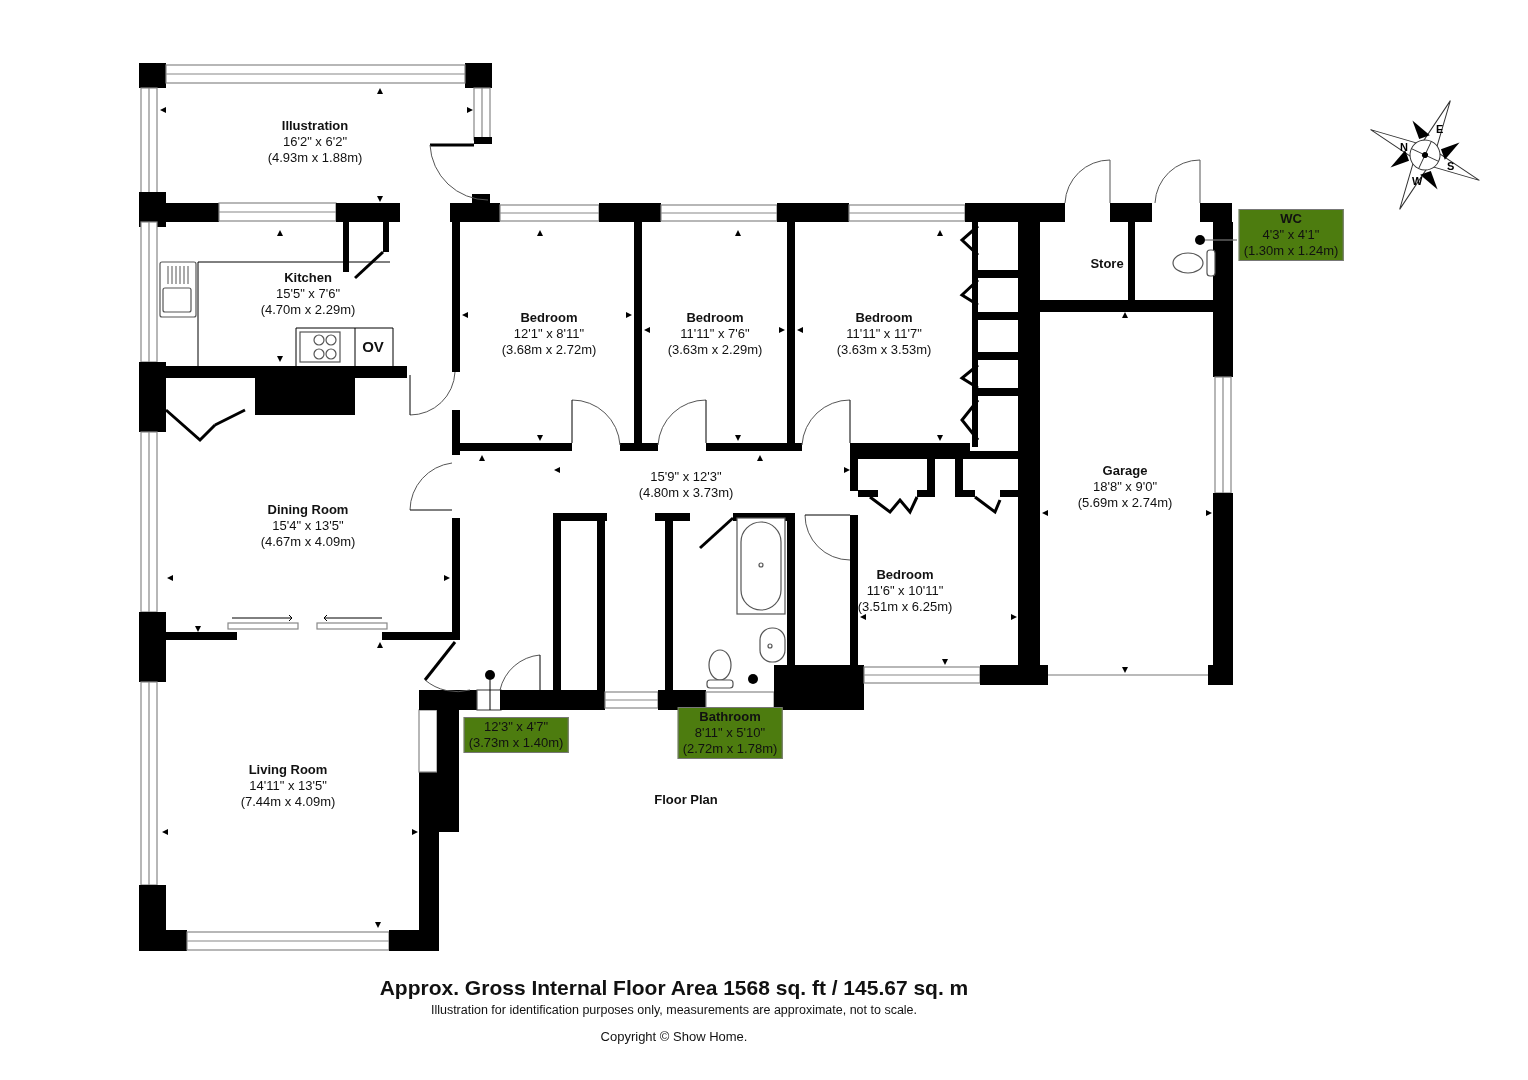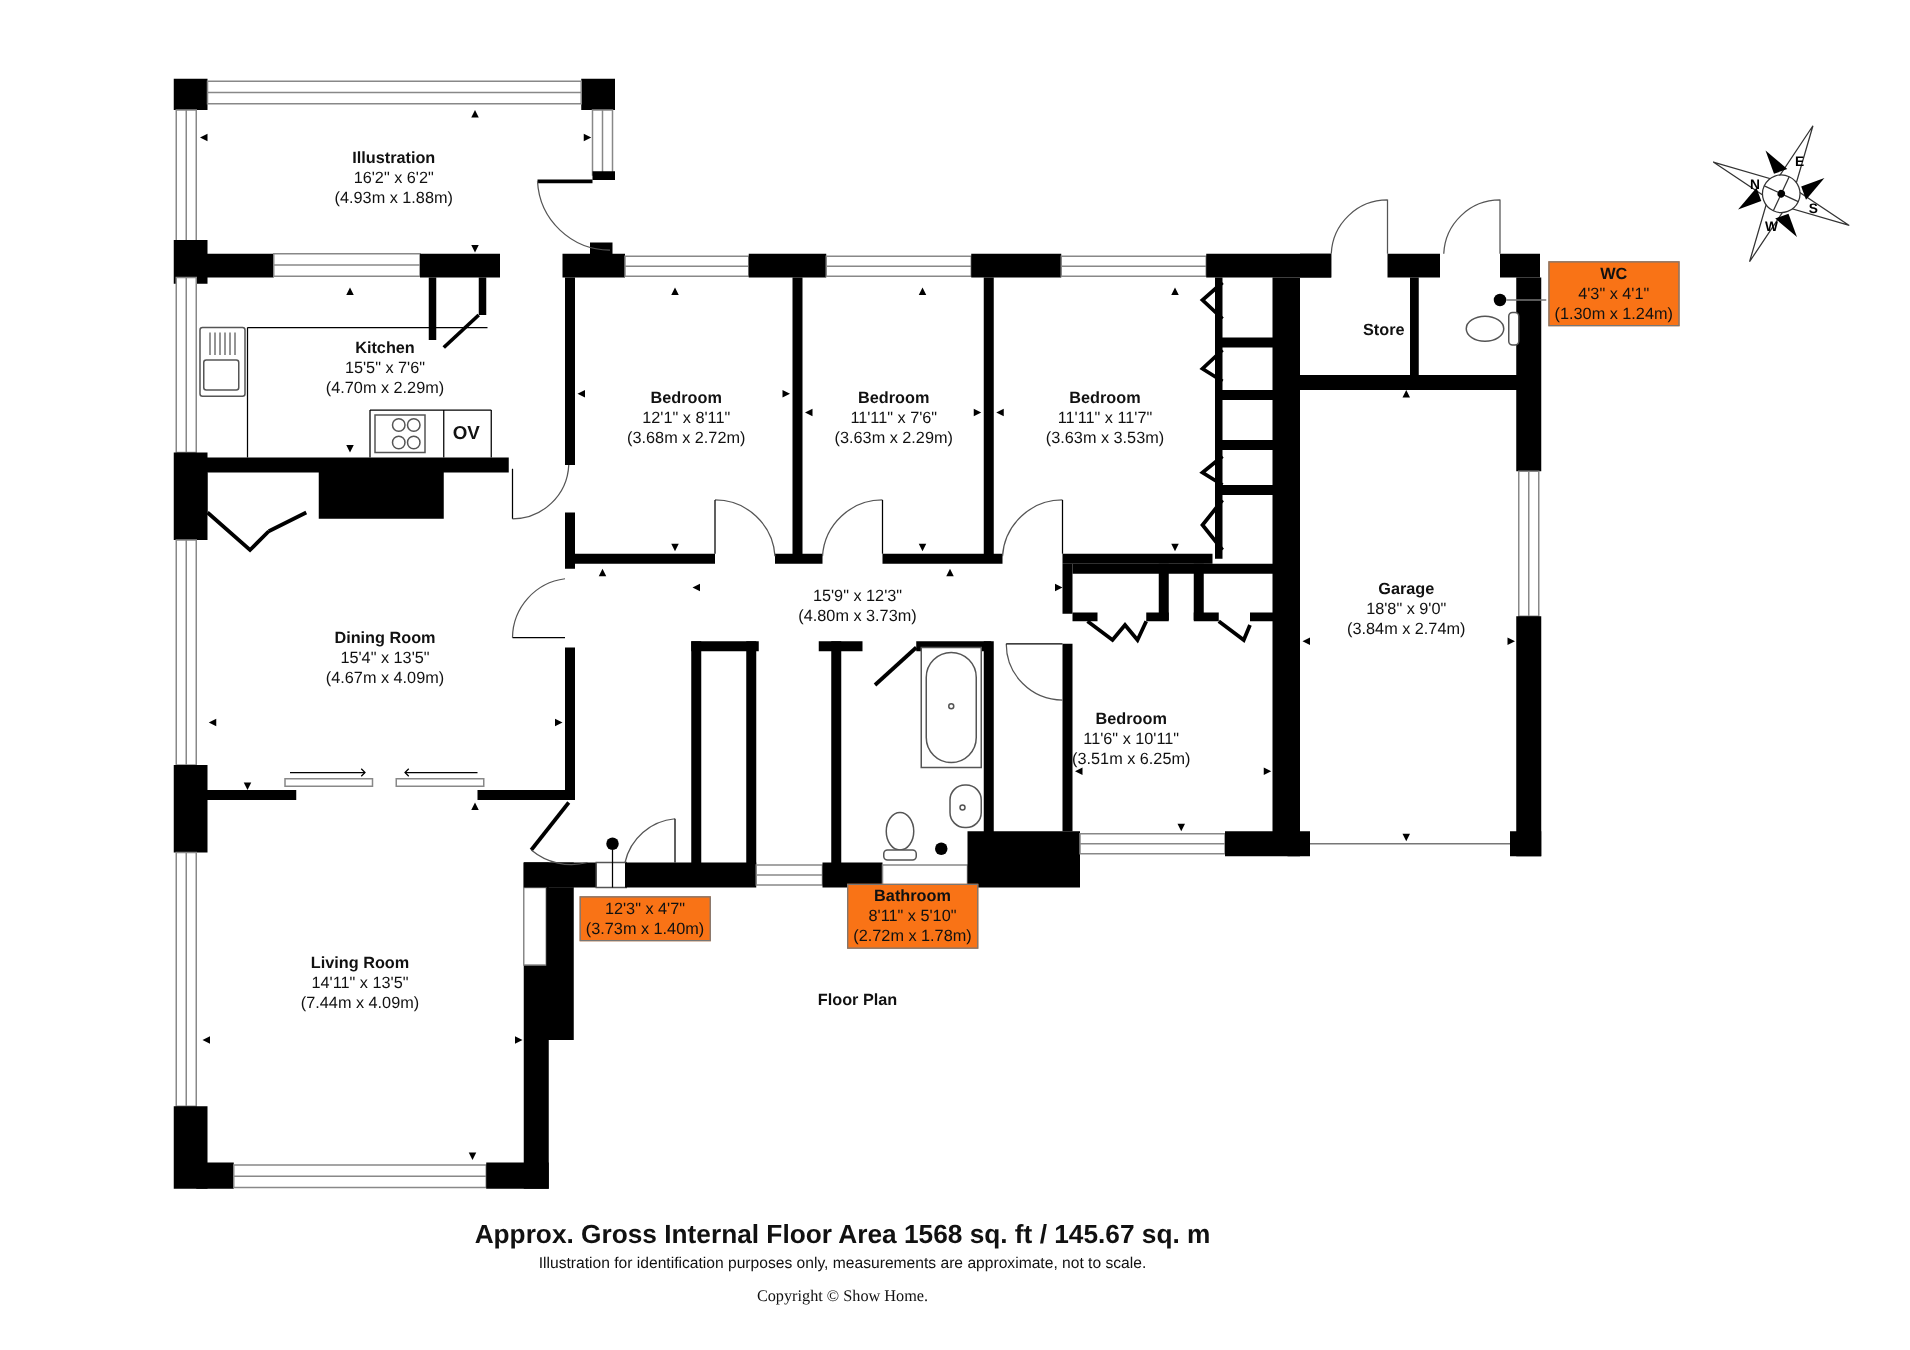--- a/index.html
+++ b/index.html
@@ -9,25 +9,25 @@
   .win { fill: #fff; stroke: #888; stroke-width: 1.2; }
   .winline { stroke: #888; stroke-width: 1.2; }
   .thin { fill: none; stroke: #000; stroke-width: 1; }
   .grey { fill: none; stroke: #777; stroke-width: 1.2; }
   .doorleaf { stroke: #000; stroke-width: 3; }
   .arc { fill: none; stroke: #555; stroke-width: 1; }
   .fix { fill: #fff; stroke: #555; stroke-width: 1.2; }
   .arrow { fill: #000; }
   .room-label { position: absolute; text-align: center; font-size: 13px; line-height: 16px; white-space: nowrap; transform: translateX(-50%); }
   .room-label .name { font-weight: bold; }
-  .boxed { border: 1px solid #777; background: #f97316; padding: 1px 4px; }
+  .boxed { border: 1px solid #777; background: #4d7c0f; padding: 1px 4px; }
   .footer { position: absolute; left: 0; width: 1348px; text-align: center; transform: none; }
   .footer-title { top: 976px; font-size: 21px; font-weight: bold; }
   .footer-note { top: 1003px; font-size: 12.5px; }
-  .footer-copy { top: 1029px; font-size: 13px; font-family: Liberation Serif, serif; }
+  .footer-copy { top: 1029px; font-size: 13px; }
   .plan-caption { position: absolute; font-weight: bold; font-size: 13px; transform: translateX(-50%); }
   .compass-letter { font-size: 11px; font-weight: bold; }
 </style>
 </head>
 <body>
 
 <svg id="plan" viewBox="0 0 1528 1080" xmlns="http://www.w3.org/2000/svg">
 
   <g>
     <rect class="wall" x="139" y="63" width="27" height="25"></rect>
@@ -346,21 +346,21 @@
   <div class="name">Bedroom</div>
   <div>11'6" x 10'11"</div>
   <div>(3.51m x 6.25m)</div>
 </div>
 <div class="room-label" style="left:1083px; top:256px;margin-left:24px;">
   <div class="name">Store</div>
 </div>
 <div class="room-label" style="left:1125px; top:463px;">
   <div class="name">Garage</div>
   <div>18'8" x 9'0"</div>
-  <div>(3.84m x 2.74m)</div>
+  <div>(5.69m x 2.74m)</div>
 </div>
 <div class="room-label boxed" style="left:1291px; top:209px;">
   <div class="name">WC</div>
   <div>4'3" x 4'1"</div>
   <div>(1.30m x 1.24m)</div>
 </div>
 <div class="room-label boxed" style="left:516px; top:717px;">
   <div>12'3" x 4'7"</div>
   <div>(3.73m x 1.40m)</div>
 </div>

